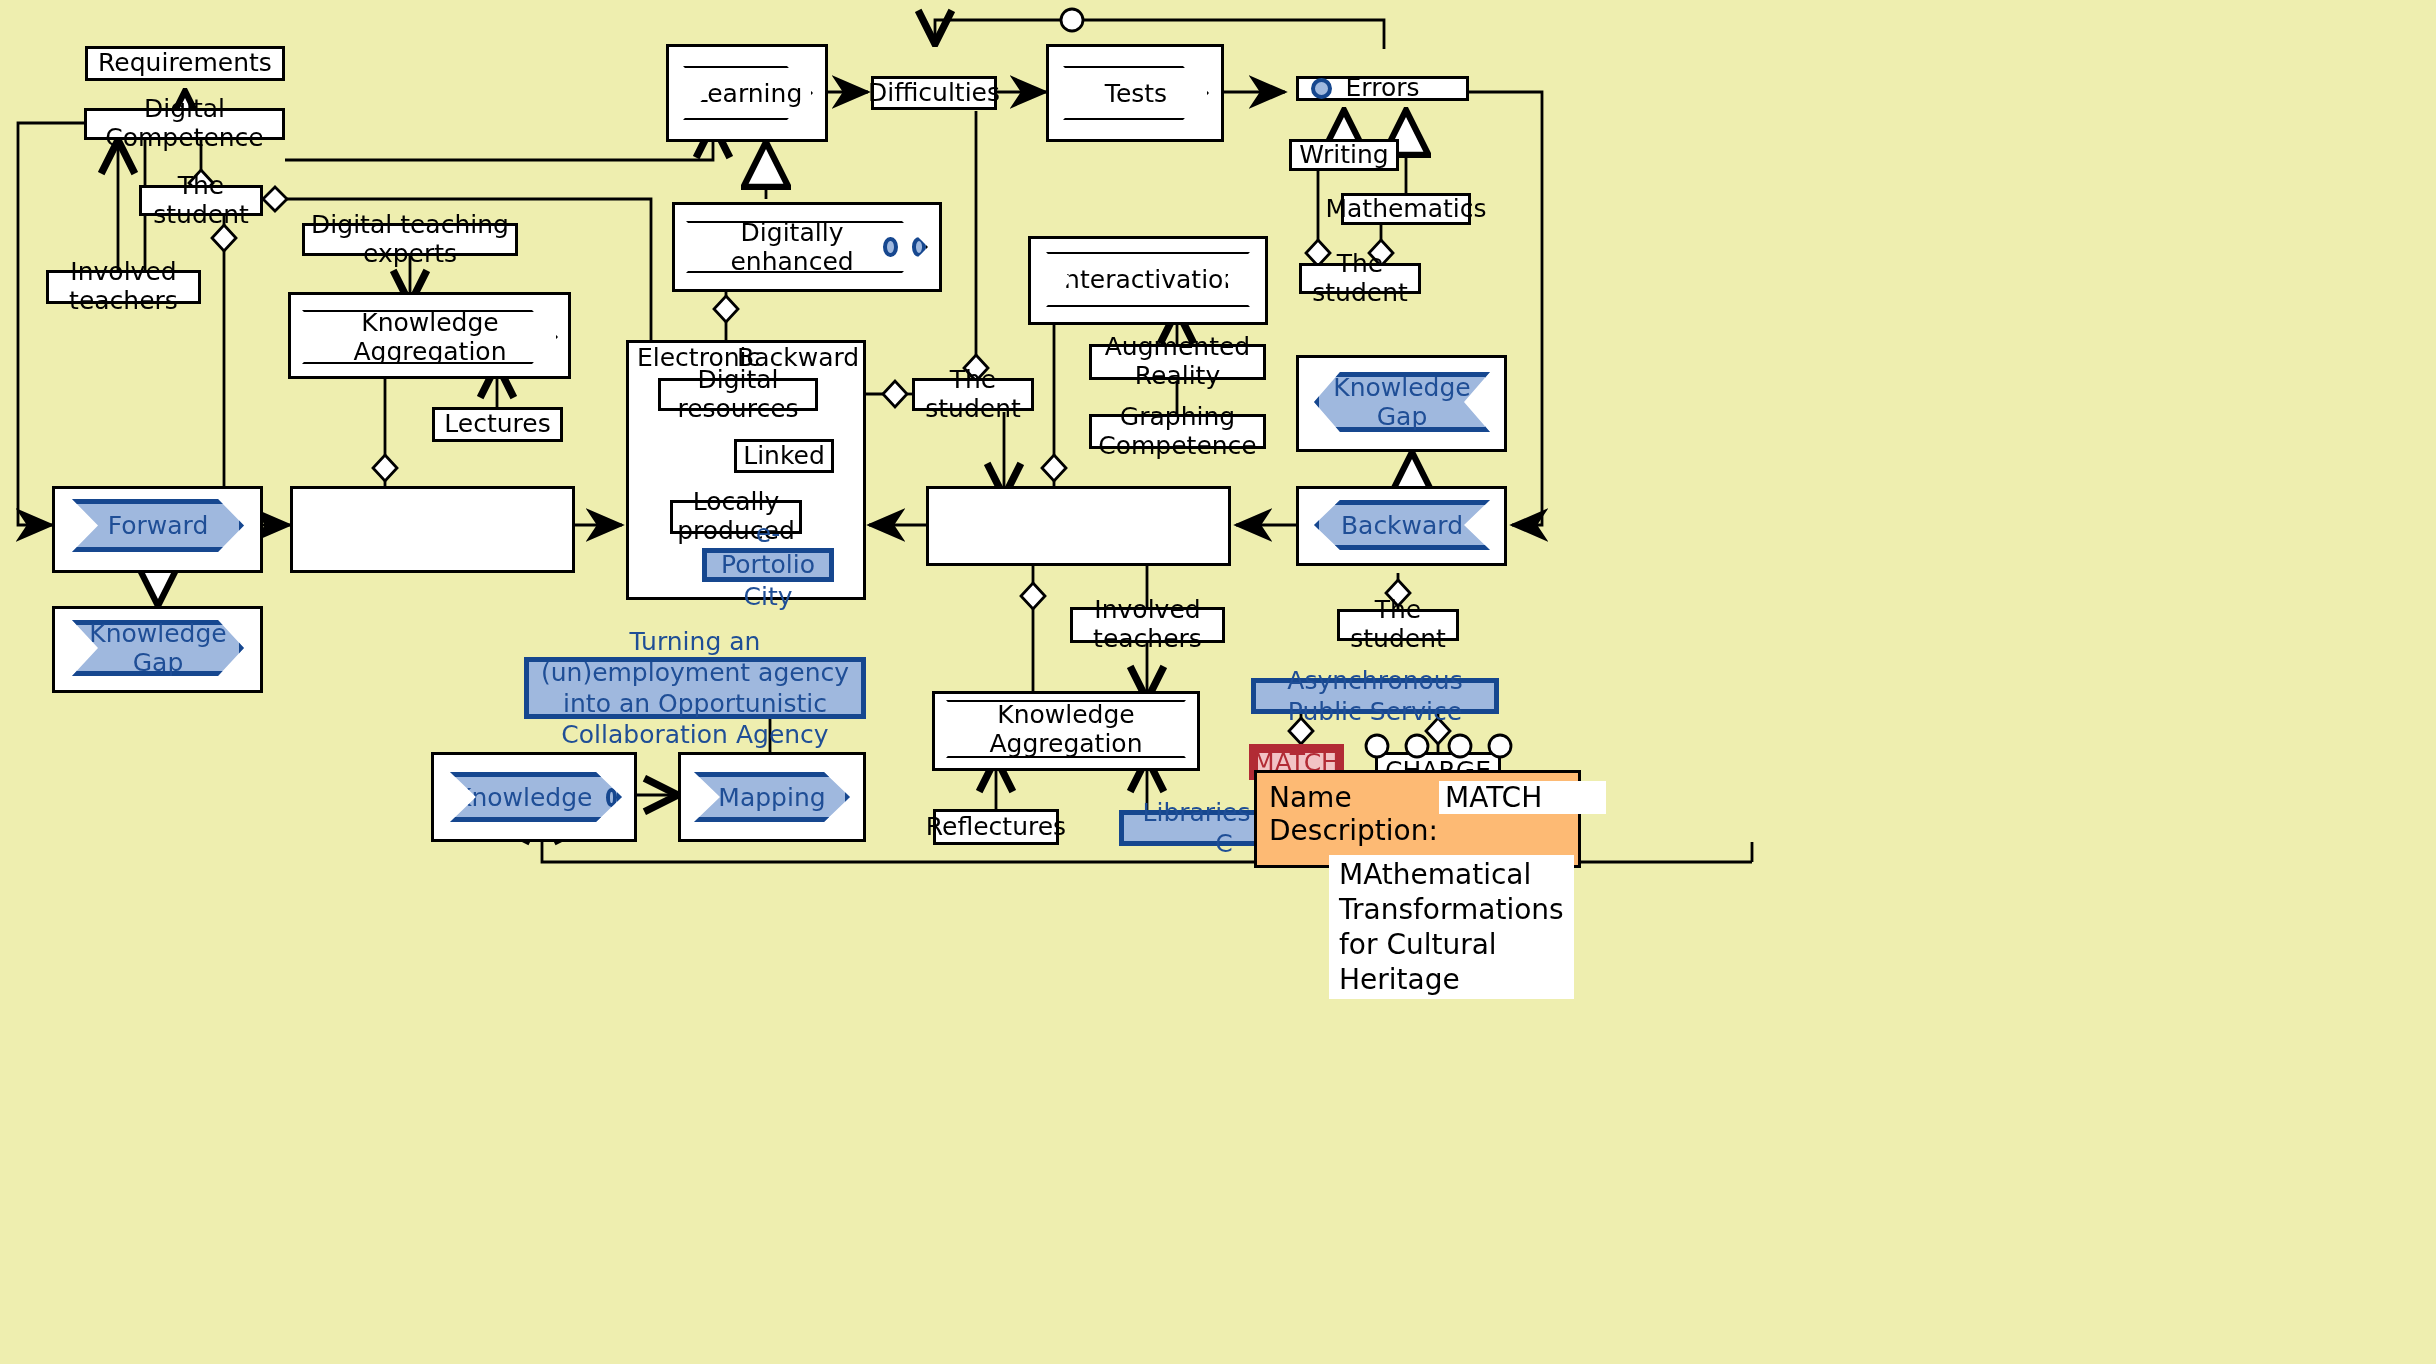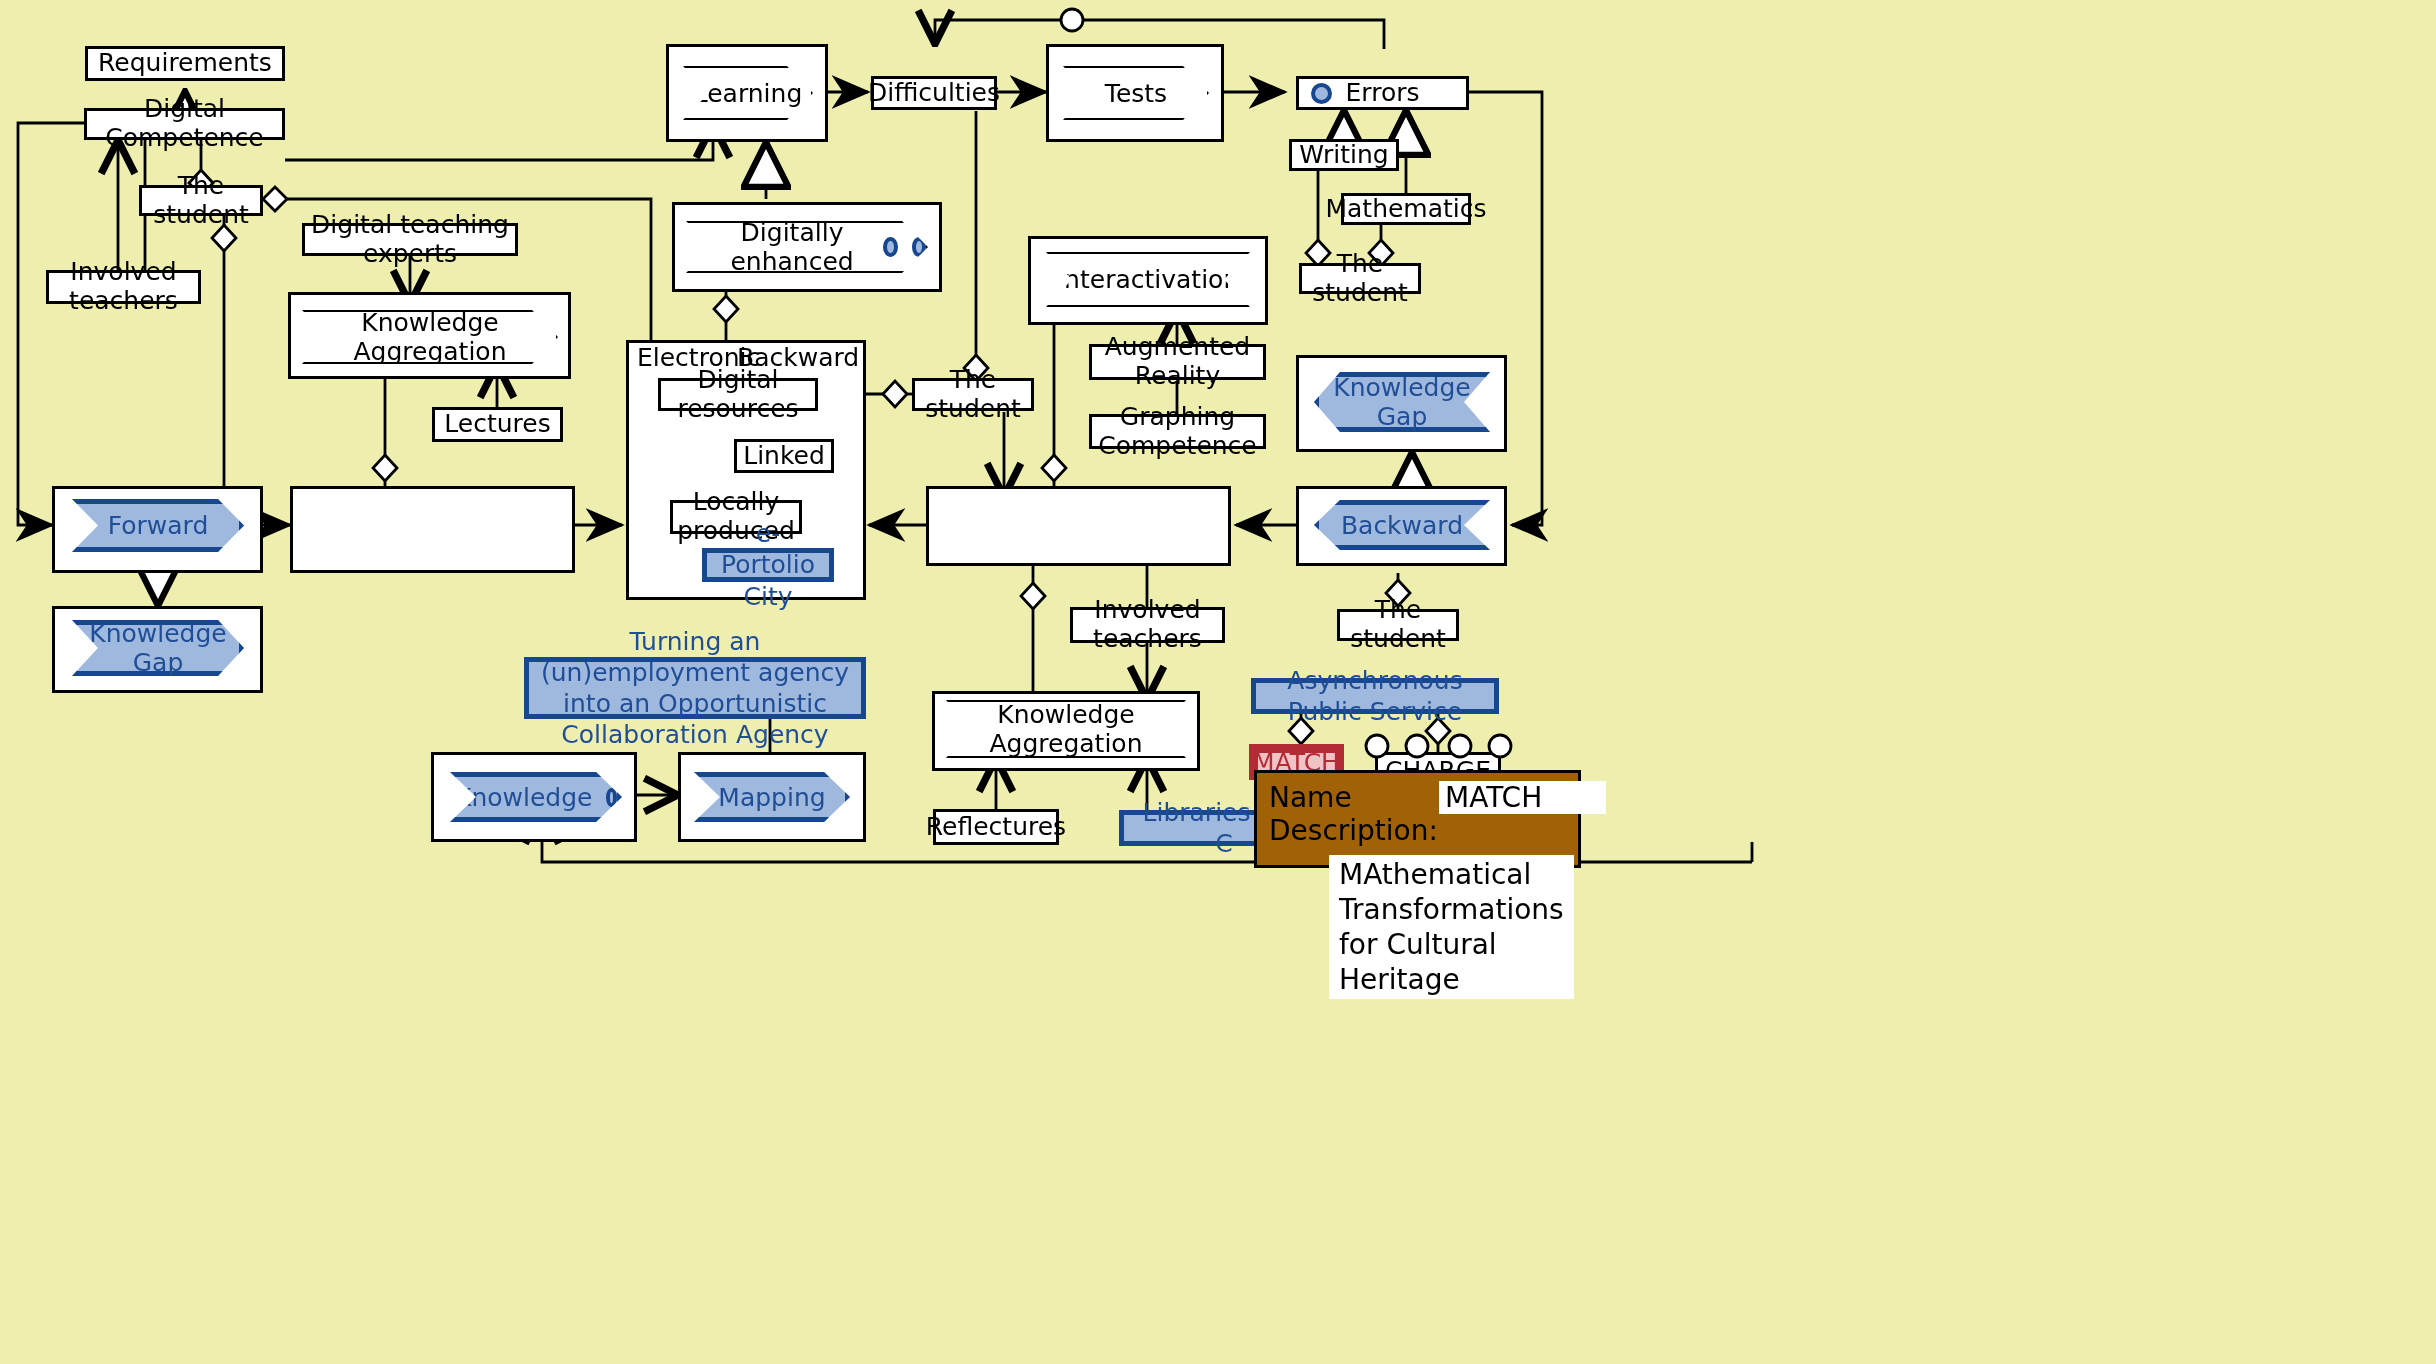--- a/index.html
+++ b/index.html
@@ -50,21 +50,21 @@
   
   .bcirc{display:inline-block;width:21px;height:21px;border-radius:50%;
          background:#9fb8de;border:4px solid #16478f;box-sizing:border-box;
          vertical-align:middle;}
   .bcirc.small{width:20px;height:20px;}
   .ocirc{display:inline-block;width:19px;height:19px;border-radius:50%;
          background:transparent;border:4px solid #16478f;box-sizing:border-box;
          vertical-align:middle;}
 
   
-  #tooltip{position:absolute;box-sizing:border-box;background:#a16207;border:3px solid #000;
+  #tooltip{position:absolute;box-sizing:border-box;background:#fdba74;border:3px solid #000;
            font-size:28px;color:#000;padding:8px 10px 12px 12px;}
   .ttrow{display:flex;align-items:flex-start;}
   .ttlabel{min-width:170px;}
   .ttval{background:#fff;padding:0 6px;}
   .ttdescbox{background:#fff;margin-left:60px;margin-top:8px;padding:2px 10px;display:inline-block;line-height:1.25;}
 </style>
 </head>
 <body>
 
 <div id="stage">
@@ -237,21 +237,21 @@
   <div class="node" style="left:139px; top:185px; width:124px; height:31px;">The student</div>
 
   <div class="node" style="left:46px; top:270px; width:155px; height:34px;">Involved teachers</div>
 
   <div class="node" style="left:302px; top:223px; width:216px; height:33px;">Digital teaching experts</div>
 
   <div class="node" style="left:432px; top:407px; width:131px; height:35px;">Lectures</div>
 
   <div class="node" style="left:871px; top:76px; width:126px; height:34px;">Difficulties</div>
 
-  <div class="node" style="left:1296px; top:76px; width:173px; height:34px;">
+  <div class="node" style="left:1296px; top:76px; width:173px; height:25px;">
     <span class="bcirc" style="position:absolute;left:12px;"></span>
     <span>Errors</span>
   </div>
 
   <div class="node" style="left:1289px; top:139px; width:110px; height:32px;">Writing</div>
 
   <div class="node" style="left:1341px; top:193px; width:130px; height:32px;">Mathematics</div>
 
   <div class="node" style="left:1299px; top:263px; width:122px; height:31px;">The student</div>
 

